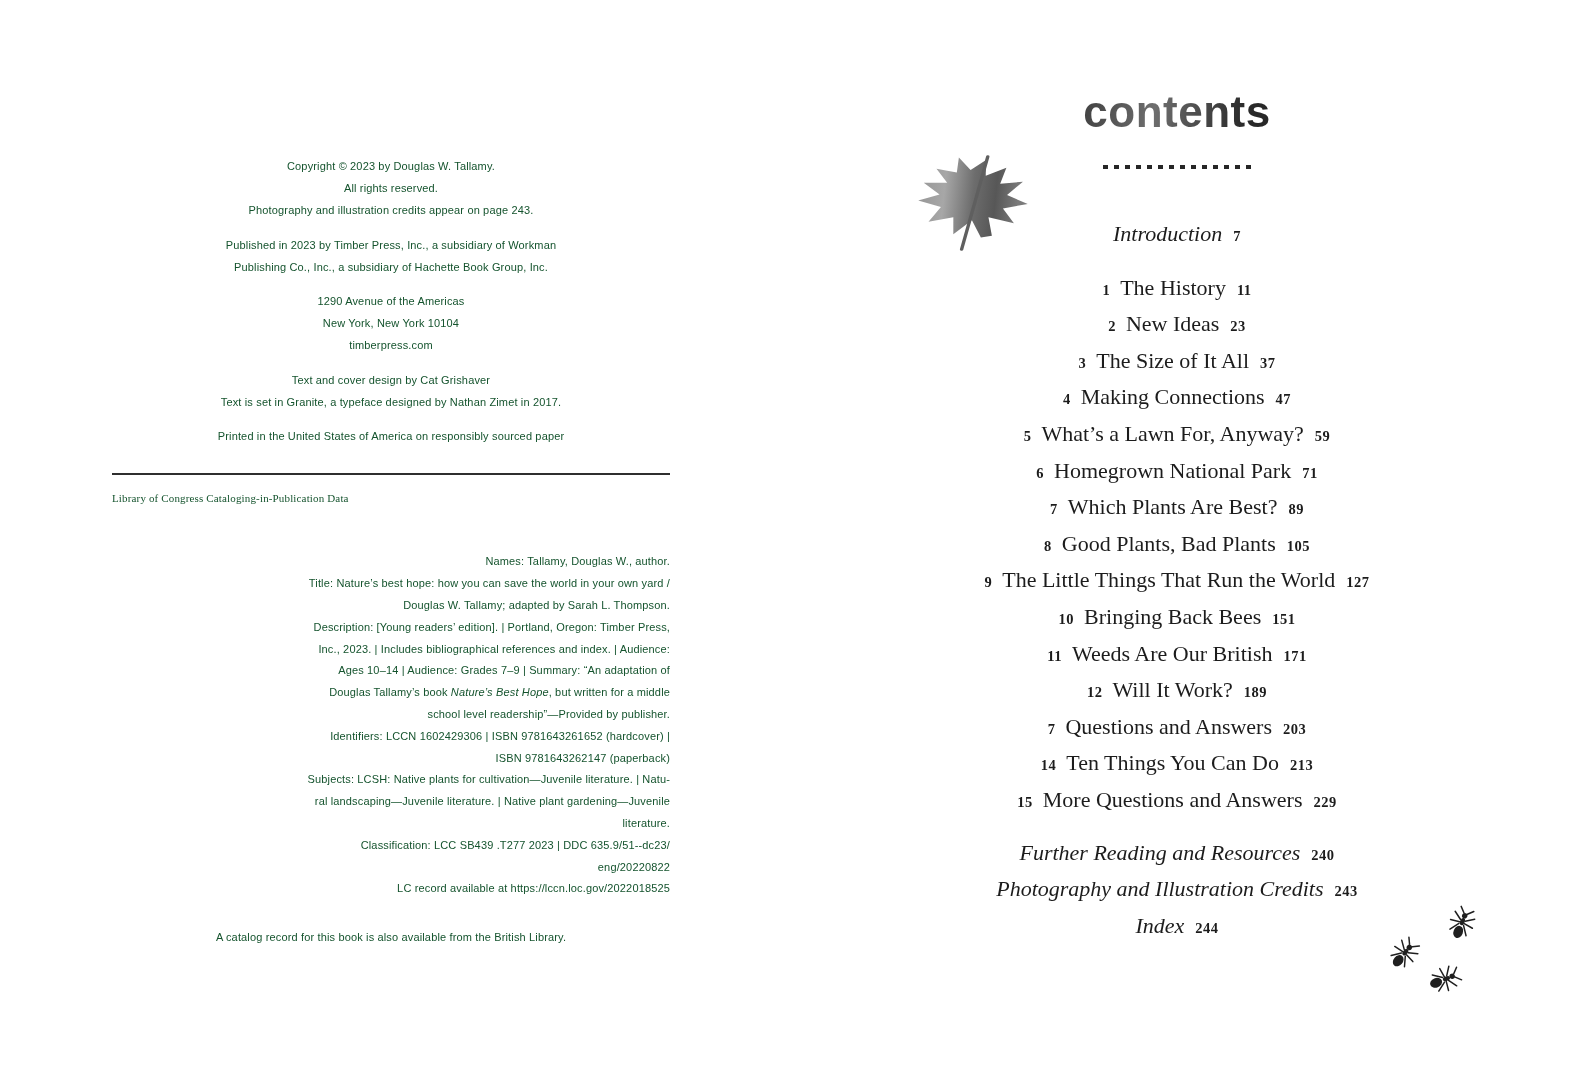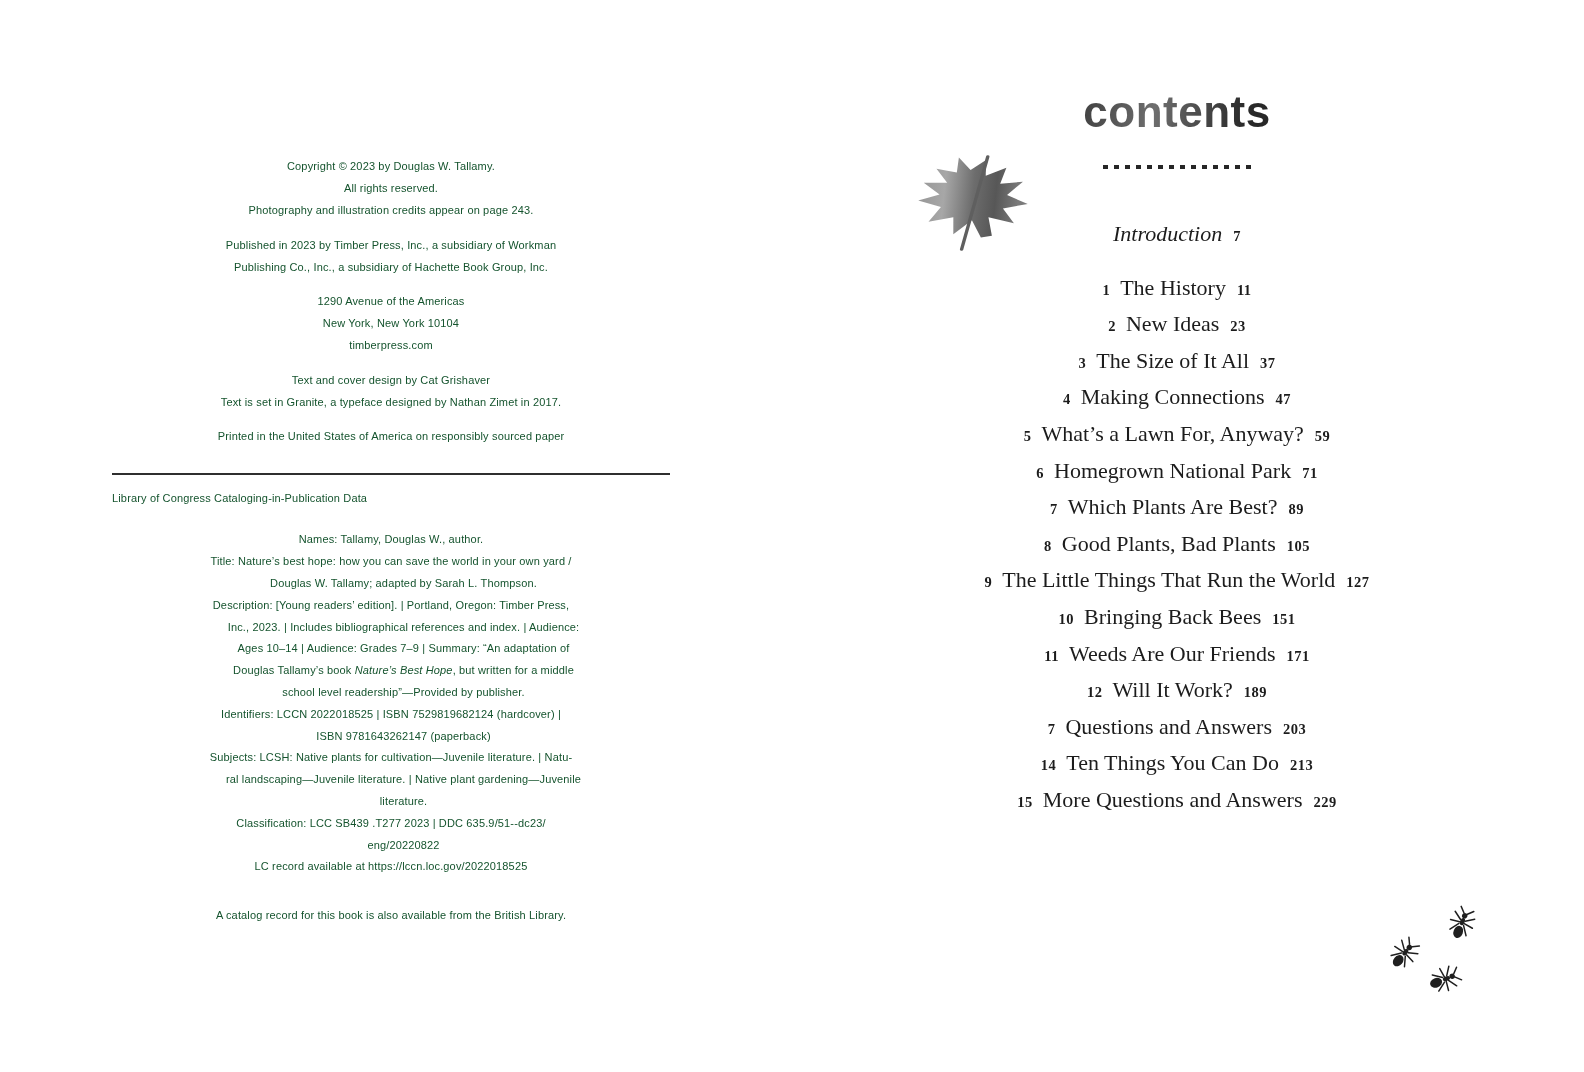--- a/index.html
+++ b/index.html
@@ -7,22 +7,22 @@
 
   
   .page-left{
     position:absolute;left:112px;top:155px;width:558px;
     font-family:"Liberation Sans",sans-serif;
     font-size:11px;line-height:22.2px;color:#14532d;letter-spacing:.15px;
   }
   .para{margin-bottom:12px;text-align:center;}
   .para .ln{white-space:nowrap;}
   .rule{border:none;border-top:2px solid #2f2f2f;margin:26px 0 12px 0;}
-  .cip-heading{margin-bottom:20px;text-align:left;}
-  .cip .cipln{white-space:nowrap;text-align:center;line-height:21.8px;}
+  .cip-heading{margin-bottom:42px;text-align:left;font-family:Liberation Serif, serif;}
+  .cip .cipln{white-space:nowrap;text-align:right;line-height:21.8px;}
   .cip .cipln.ind{padding-left:25px;}
   .cip em{font-style:italic;}
   .footer-line{margin-top:26px;text-align:center;white-space:nowrap;}
 
   
   .page-right{position:absolute;left:897px;top:0;width:560px;height:1072px;}
   .contents-title{
     position:absolute;top:87px;left:0;width:100%;margin:0;text-align:center;
     font-family:"Liberation Sans",sans-serif;font-weight:700;font-size:44px;letter-spacing:.5px;
     background:linear-gradient(100deg,#141414 0%,#303030 28%,#6e6e6e 46%,#2a2a2a 62%,#101010 100%);
@@ -79,21 +79,21 @@
     <div class="cip-heading">Library of Congress Cataloging-in-Publication Data</div>
     <div class="cip">
         <div class="cipln">Names: Tallamy, Douglas W., author.</div>
         <div class="cipln">Title: Nature’s best hope: how you can save the world in your own yard /</div>
         <div class="cipln ind">Douglas W. Tallamy; adapted by Sarah L. Thompson.</div>
         <div class="cipln">Description: [Young readers’ edition]. | Portland, Oregon: Timber Press,</div>
         <div class="cipln ind">Inc., 2023. | Includes bibliographical references and index. | Audience:</div>
         <div class="cipln ind">Ages 10–14 | Audience: Grades 7–9 | Summary: “An adaptation of</div>
         <div class="cipln ind">Douglas Tallamy’s book <em>Nature’s Best Hope</em>, but written for a middle</div>
         <div class="cipln ind">school level readership”—Provided by publisher.</div>
-        <div class="cipln">Identifiers: LCCN 2022018525 | ISBN 7529819682124 (hardcover) |</div>
+        <div class="cipln">Identifiers: LCCN 1602429306 | ISBN 9781643261652 (hardcover) |</div>
         <div class="cipln ind">ISBN 9781643262147 (paperback)</div>
         <div class="cipln">Subjects: LCSH: Native plants for cultivation—Juvenile literature. | Natu-</div>
         <div class="cipln ind">ral landscaping—Juvenile literature. | Native plant gardening—Juvenile</div>
         <div class="cipln ind">literature.</div>
         <div class="cipln">Classification: LCC SB439 .T277 2023 | DDC 635.9/51--dc23/</div>
         <div class="cipln ind">eng/20220822</div>
         <div class="cipln">LC record available at https://lccn.loc.gov/2022018525</div>
       </div>
     <div class="footer-line">A catalog record for this book is also available from the British Library.</div>
   </section>
@@ -174,21 +174,21 @@
             <span class="ttl">The Little Things That Run the World</span>
             <span class="num pg">127</span>
           </div>
           <div class="toc-row">
             <span class="num ch">10</span>
             <span class="ttl">Bringing Back Bees</span>
             <span class="num pg">151</span>
           </div>
           <div class="toc-row">
             <span class="num ch">11</span>
-            <span class="ttl">Weeds Are Our Friends</span>
+            <span class="ttl">Weeds Are Our British</span>
             <span class="num pg">171</span>
           </div>
           <div class="toc-row">
             <span class="num ch">12</span>
             <span class="ttl">Will It Work?</span>
             <span class="num pg">189</span>
           </div>
           <div class="toc-row">
             <span class="num ch">7</span>
             <span class="ttl">Questions and Answers</span>
@@ -196,20 +196,34 @@
           </div>
           <div class="toc-row">
             <span class="num ch">14</span>
             <span class="ttl">Ten Things You Can Do</span>
             <span class="num pg">213</span>
           </div>
           <div class="toc-row">
             <span class="num ch">15</span>
             <span class="ttl">More Questions and Answers</span>
             <span class="num pg">229</span>
+          </div>
+        </div>
+      <div class="toc-back">
+          <div class="toc-row it">
+            <span class="ttl">Further Reading and Resources</span>
+            <span class="num pg">240</span>
+          </div>
+          <div class="toc-row it">
+            <span class="ttl">Photography and Illustration Credits</span>
+            <span class="num pg">243</span>
+          </div>
+          <div class="toc-row it">
+            <span class="ttl">Index</span>
+            <span class="num pg">244</span>
           </div>
         </div>
     </div>
 
     <div class="ants-wrap">
       <svg width="115" height="125" viewBox="0 0 115 125" aria-hidden="true">
         <defs>
           <g id="ant">
             <g stroke="#1f1f1f" stroke-width="2.4" fill="none" stroke-linecap="round">
               <path d="M17 8 L9 0"></path>

